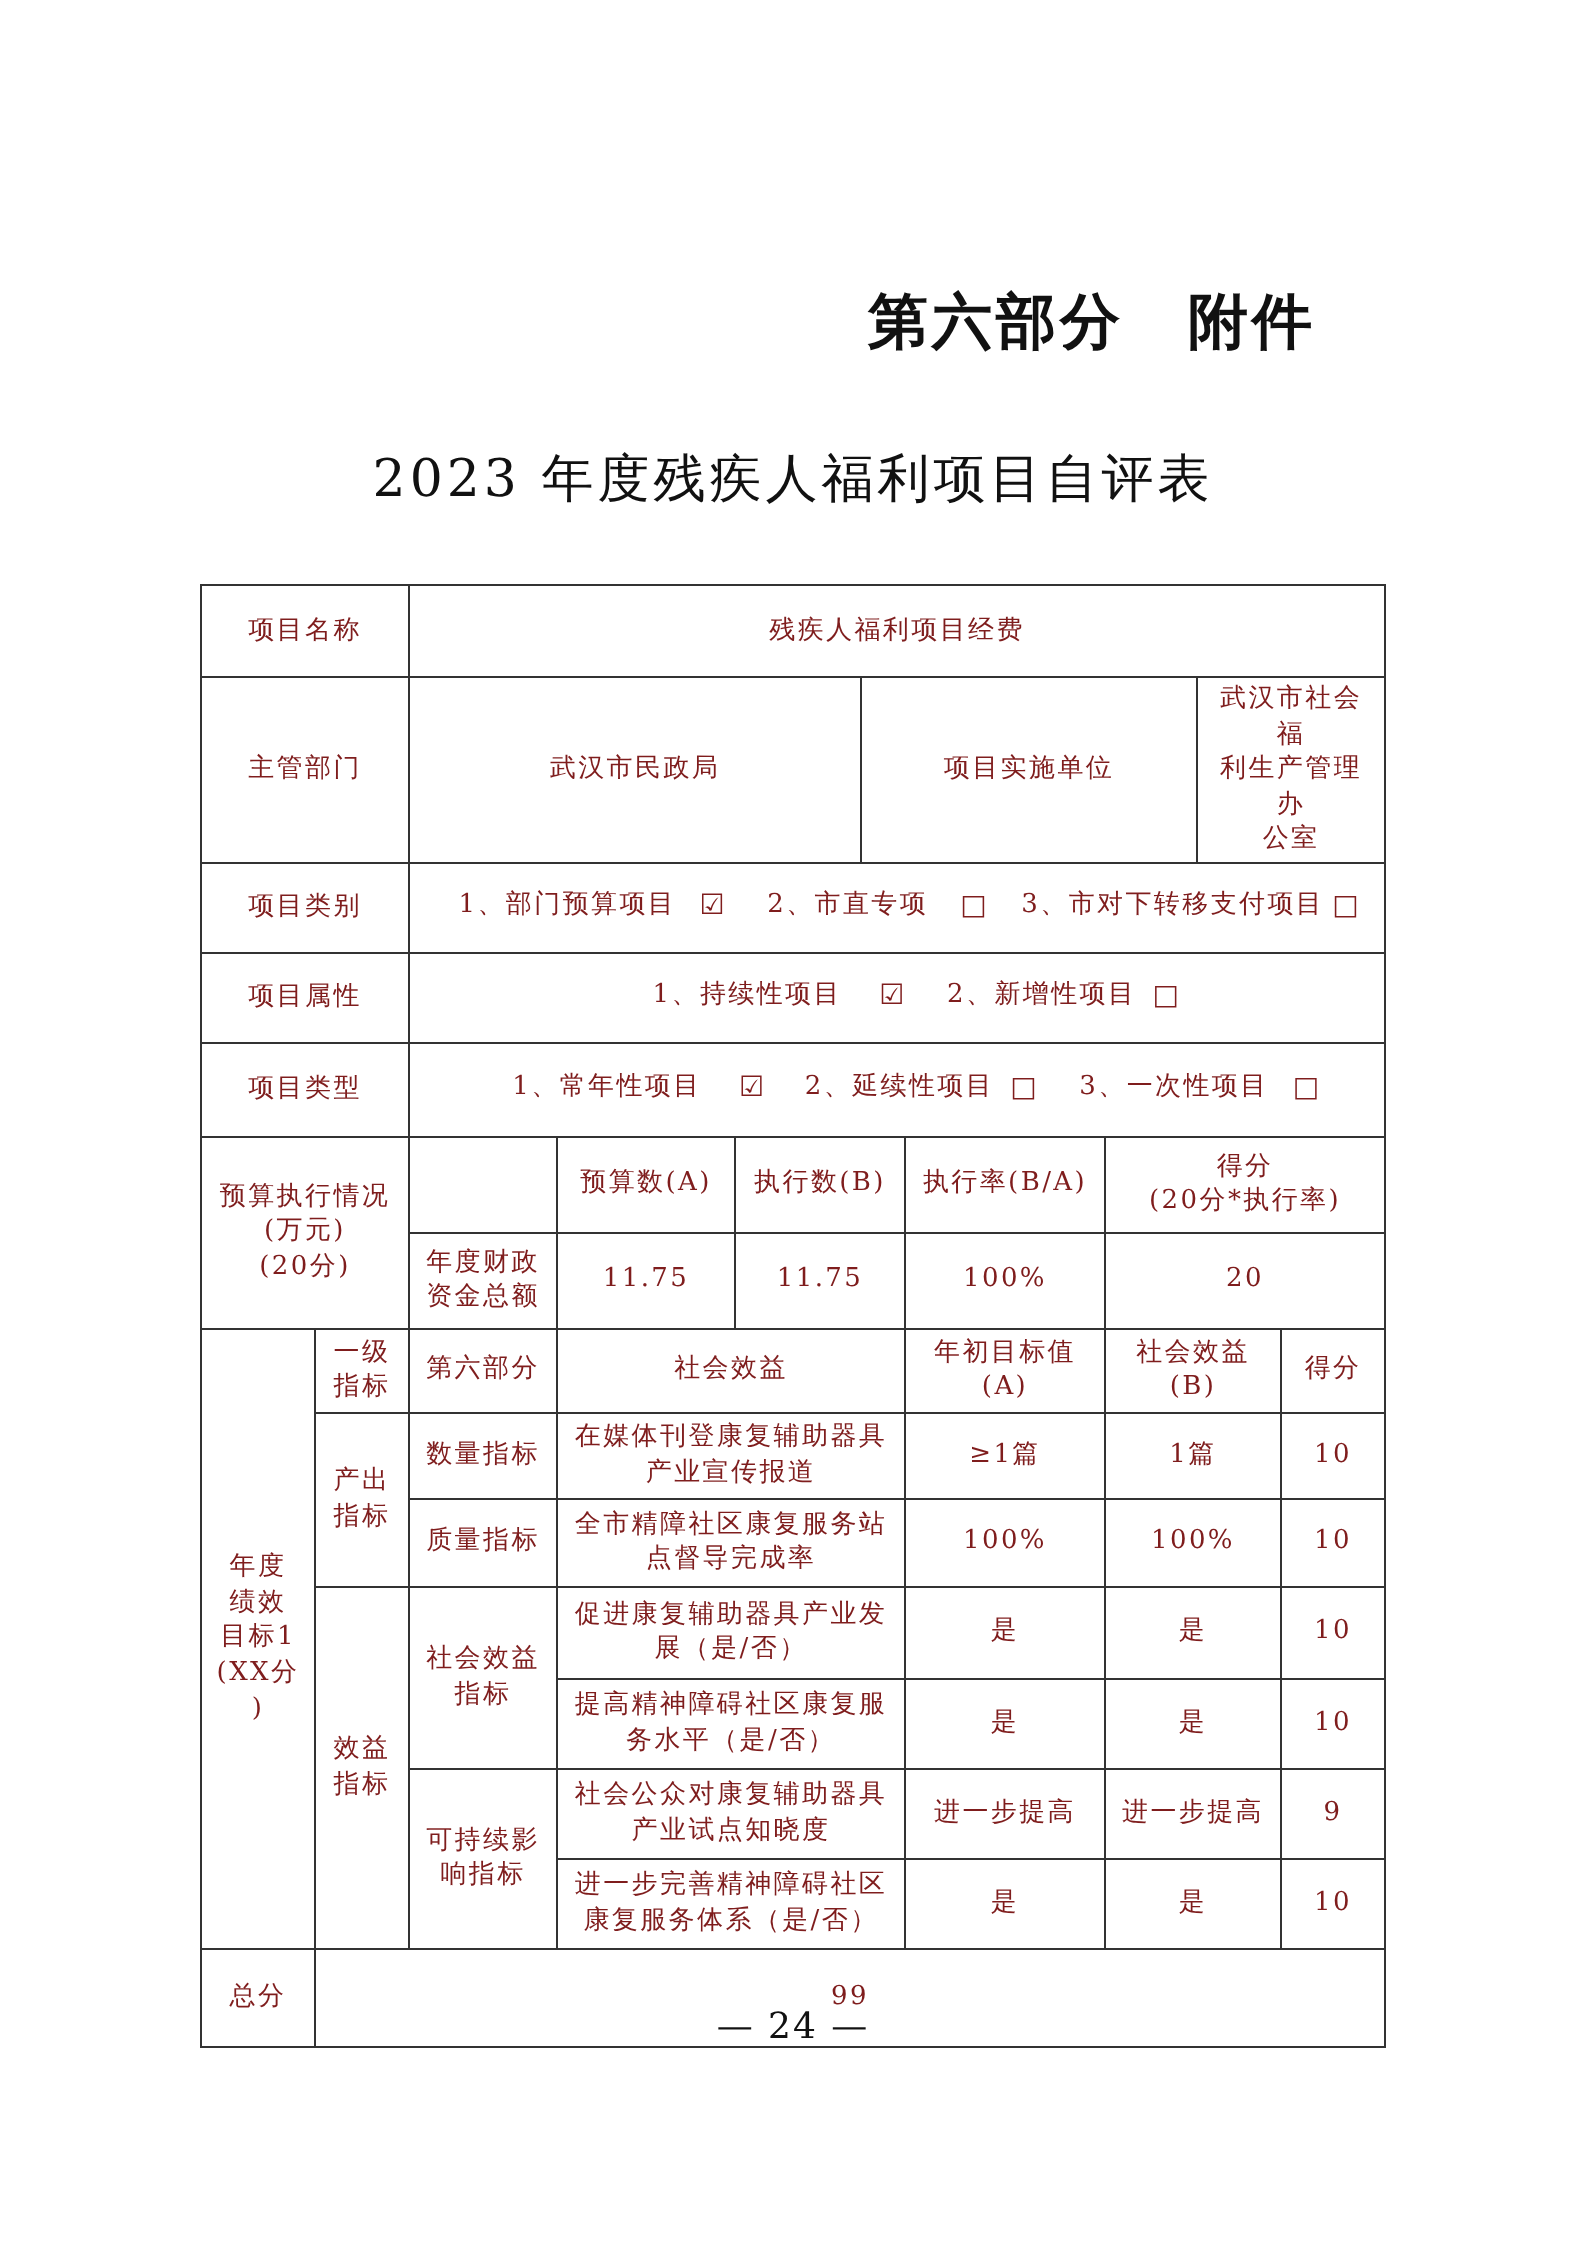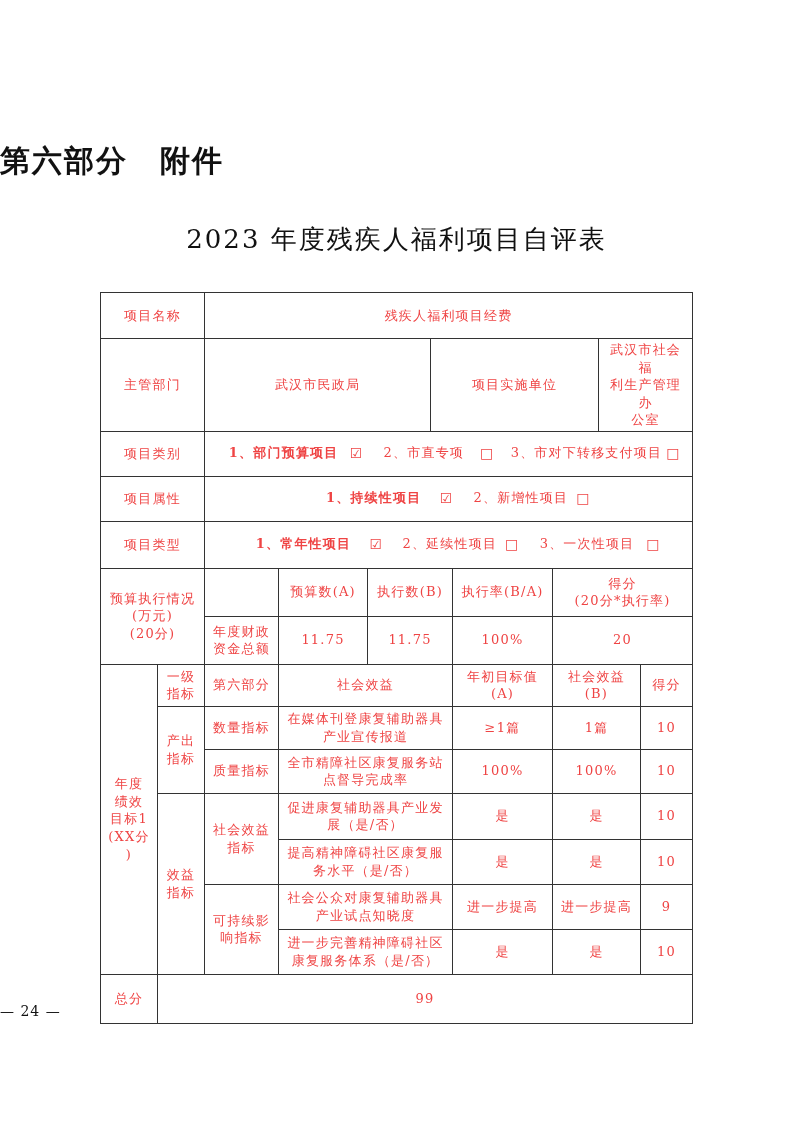--- a/index.html
+++ b/index.html
@@ -2,51 +2,51 @@
 <html><head>
 <meta charset="utf-8">
 <style>
   html,body { margin:0; padding:0; }
   body {
     width:793px; height:1123px; background:#ffffff; color:#000;
     font-family:"DejaVu Serif","Liberation Serif",serif;
     position:relative; overflow:hidden;
   }
   .section-title {
-    position:absolute; top:141px; left:0; width:658px; text-align:left;
+    position:absolute; top:141px; left:0; width:658px; text-align:right;
     font-family:"Liberation Sans","DejaVu Sans",sans-serif;
     font-weight:bold; font-size:30px; letter-spacing:2px; color:#111;
   }
   .doc-title {
     position:absolute; top:222px; left:0; width:793px; text-align:center;
     font-size:26px; letter-spacing:2px; color:#111;
   }
   table.selfeval {
     position:absolute; top:292px; left:100px;
     border-collapse:collapse; table-layout:fixed; width:592px;
-    font-size:13px; color:#ef4444;
+    font-size:13px; color:#7f1d1d;
   }
   table.selfeval td {
     border:1px solid #333; text-align:center; vertical-align:middle;
     padding:2px 4px; letter-spacing:1.2px; line-height:1.35;
     overflow:hidden;
   }
   td.ml { white-space:pre-line; }
   td.left { text-align:left; padding-left:6px;margin-top:20px; }
   td.opts { text-align:left; padding-left:9px; white-space:nowrap; }
   .opt { display:inline-block; }
-  .opt1 { display:inline-block; width:132px;font-weight:bold; }
+  .opt1 { display:inline-block; width:132px; }
   .cb {
     font-family:"DejaVu Sans","Liberation Sans",sans-serif;
     font-size:14px; letter-spacing:0;
     display:inline-block; vertical-align:-1px;
   }
   .page-number {
-    position:absolute; top:1003px; left:0; width:793px; 
-    font-size:14px; letter-spacing:1px; color:#111;
+    position:absolute; top:1003px; left:0; width:793px; text-align:center;
+    font-size:18px; letter-spacing:1px; color:#111;
   }
 </style>
 </head>
 <body>
 
 <div class="section-title">第六部分　附件</div>
 <div class="doc-title">2023 年度残疾人福利项目自评表</div>
 
 <table class="selfeval">
   <colgroup>

